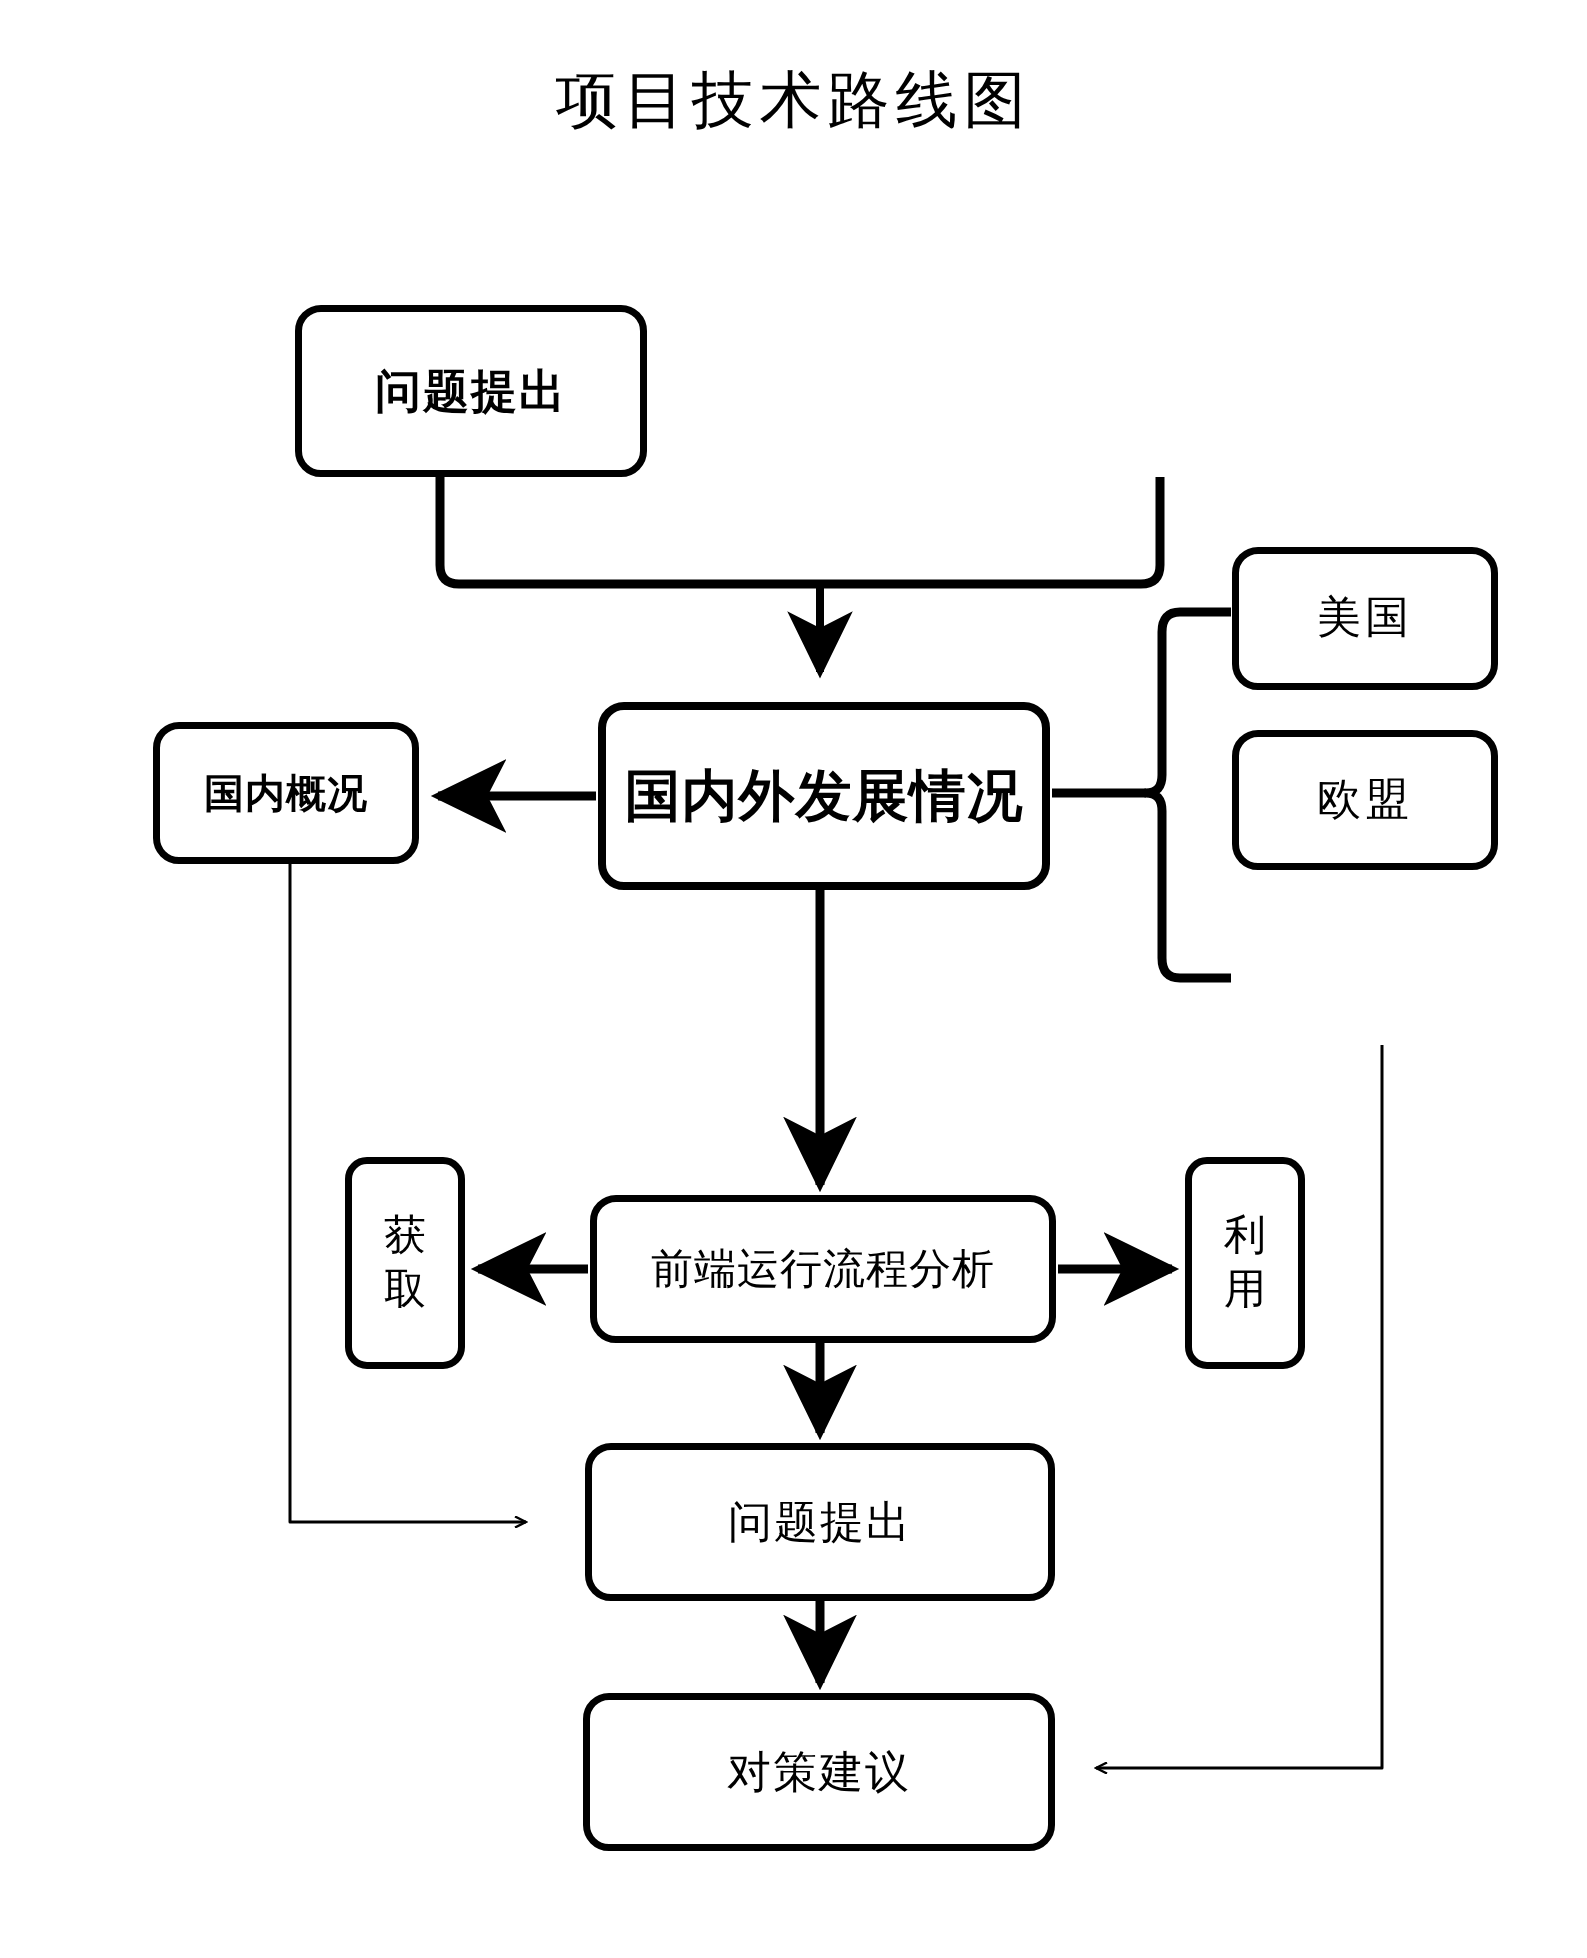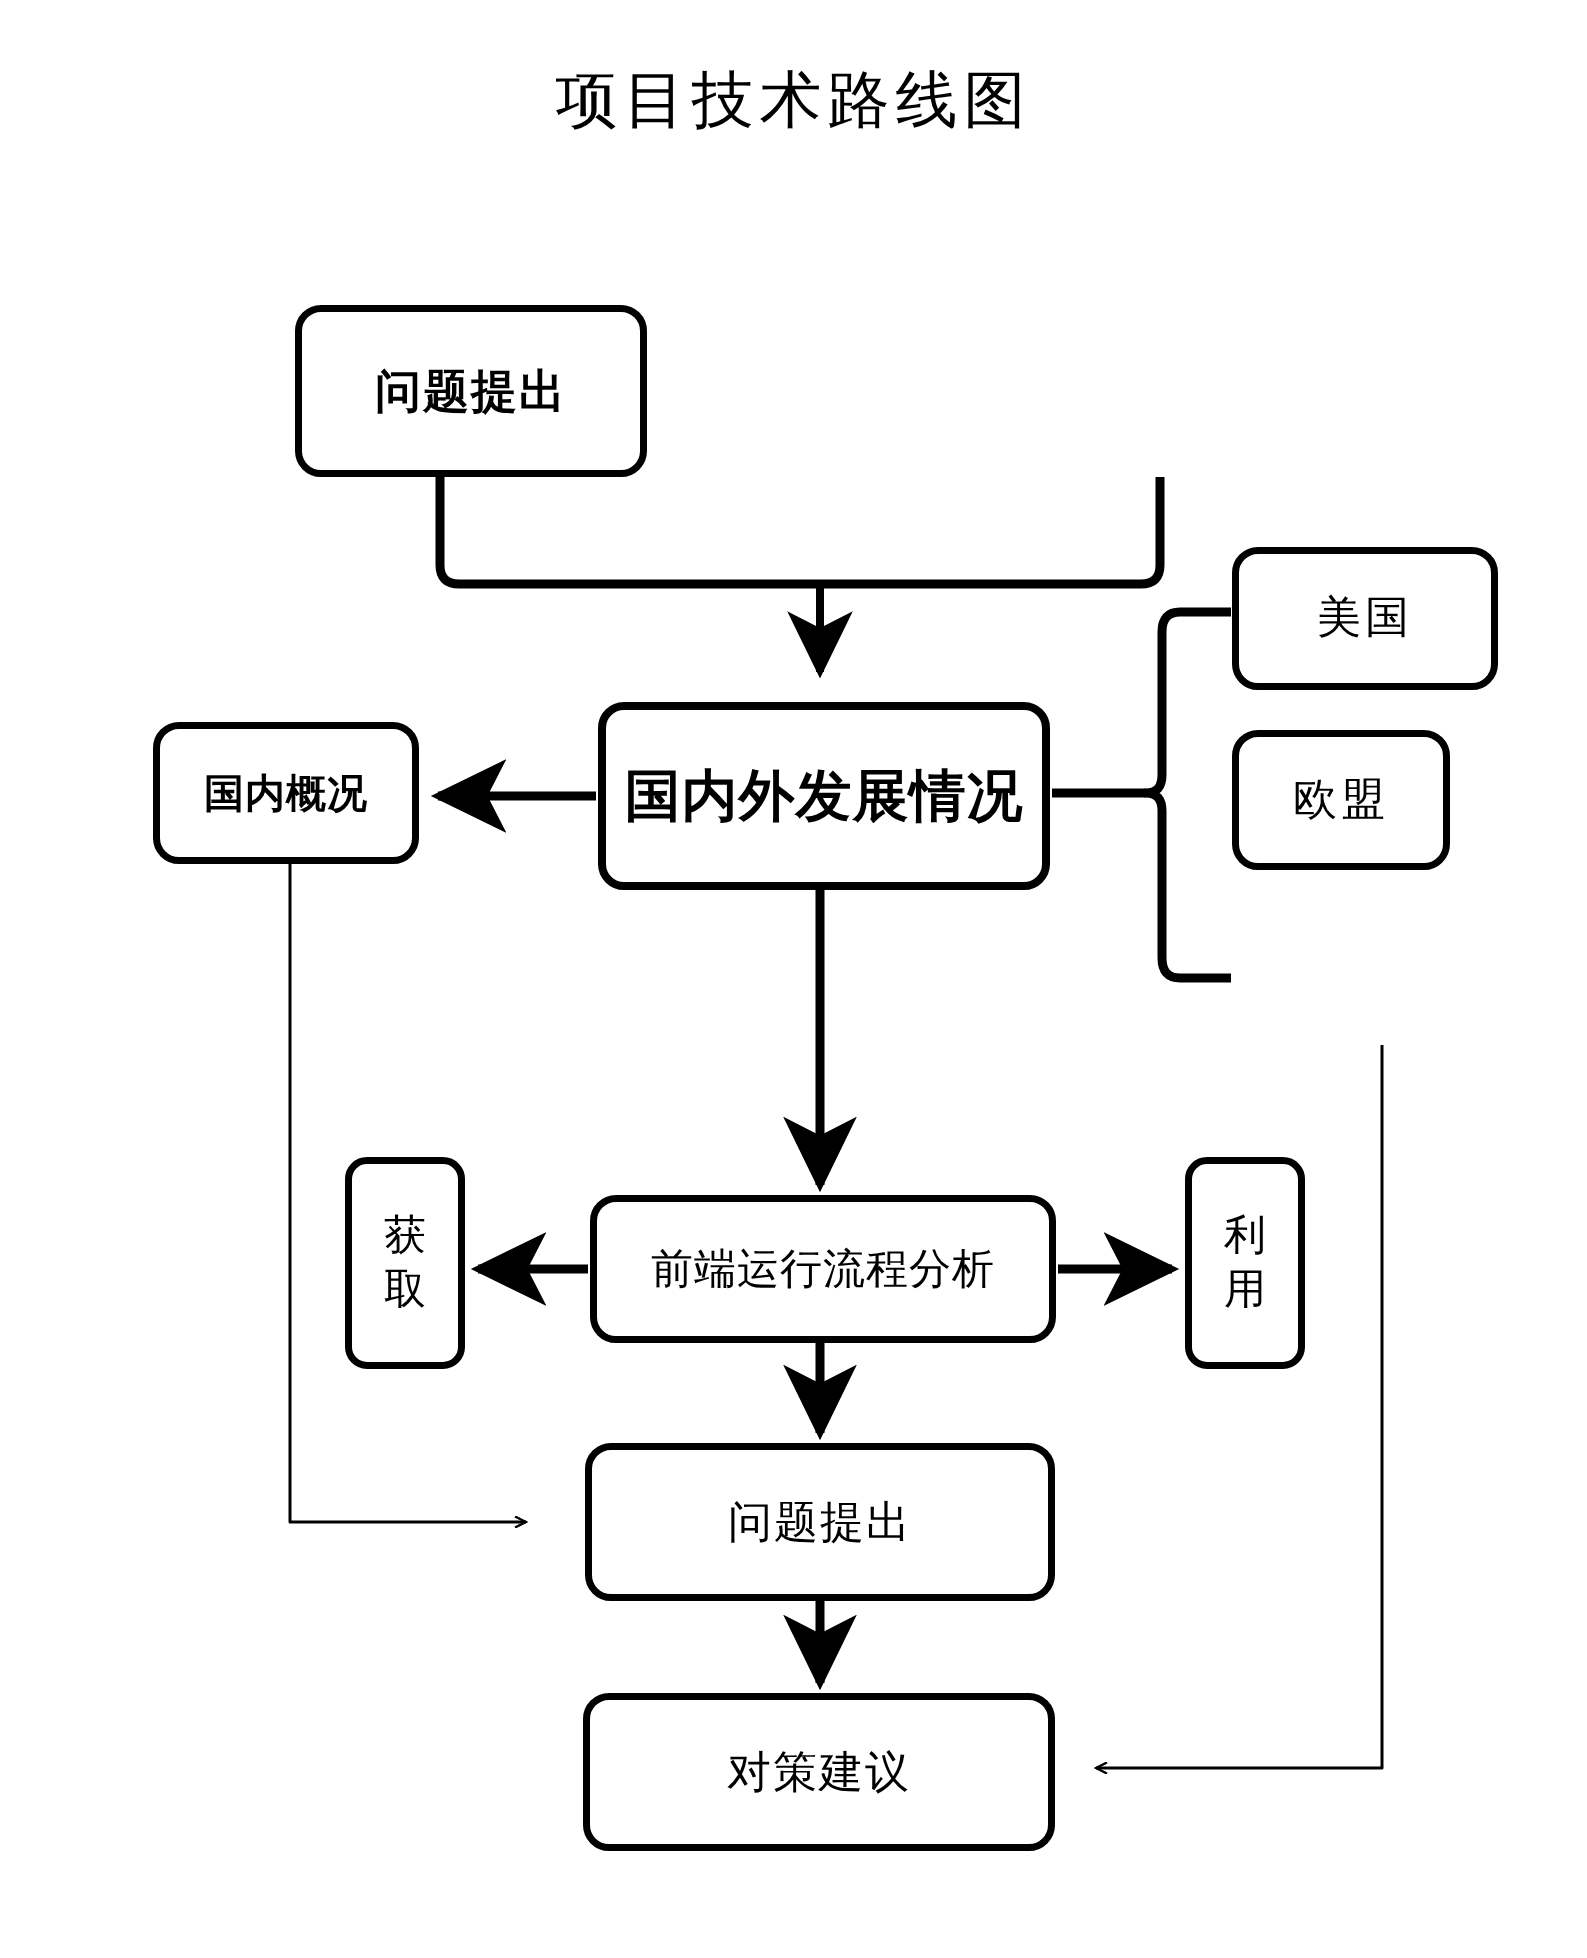--- a/index.html
+++ b/index.html
@@ -64,21 +64,21 @@
 
   #node-main    { left: 598px;  top: 702px;  width: 452px; height: 188px; border-width: 8px; }
   #node-main    .node-label { font-size: 56px; letter-spacing: 1px; }
 
   #node-domestic{ left: 153px;  top: 722px;  width: 266px; height: 142px; }
   #node-domestic .node-label { font-size: 40px; letter-spacing: 1px; }
 
   #node-usa     { left: 1232px; top: 547px;  width: 266px; height: 143px; }
   #node-usa     .node-label { font-size: 44px; letter-spacing: 4px; }
 
-  #node-eu      { left: 1232px; top: 730px;  width: 218px; height: 140px; }
+  #node-eu      { left: 1232px; top: 730px;  width: 266px; height: 140px; }
   #node-eu      .node-label { font-size: 44px; letter-spacing: 4px; }
 
   #node-japan   { left: 1232px; top: 913px;  width: 266px; height: 132px; }
   #node-japan   .node-label { font-size: 44px; letter-spacing: 4px; }
 
   #node-acquire { left: 345px;  top: 1157px; width: 120px; height: 212px; border-radius: 22px; }
   #node-acquire .node-label { font-size: 42px; line-height: 1.28; }
 
   #node-process { left: 590px;  top: 1195px; width: 466px; height: 148px; }
   #node-process .node-label { font-size: 42px; letter-spacing: 1px; }

